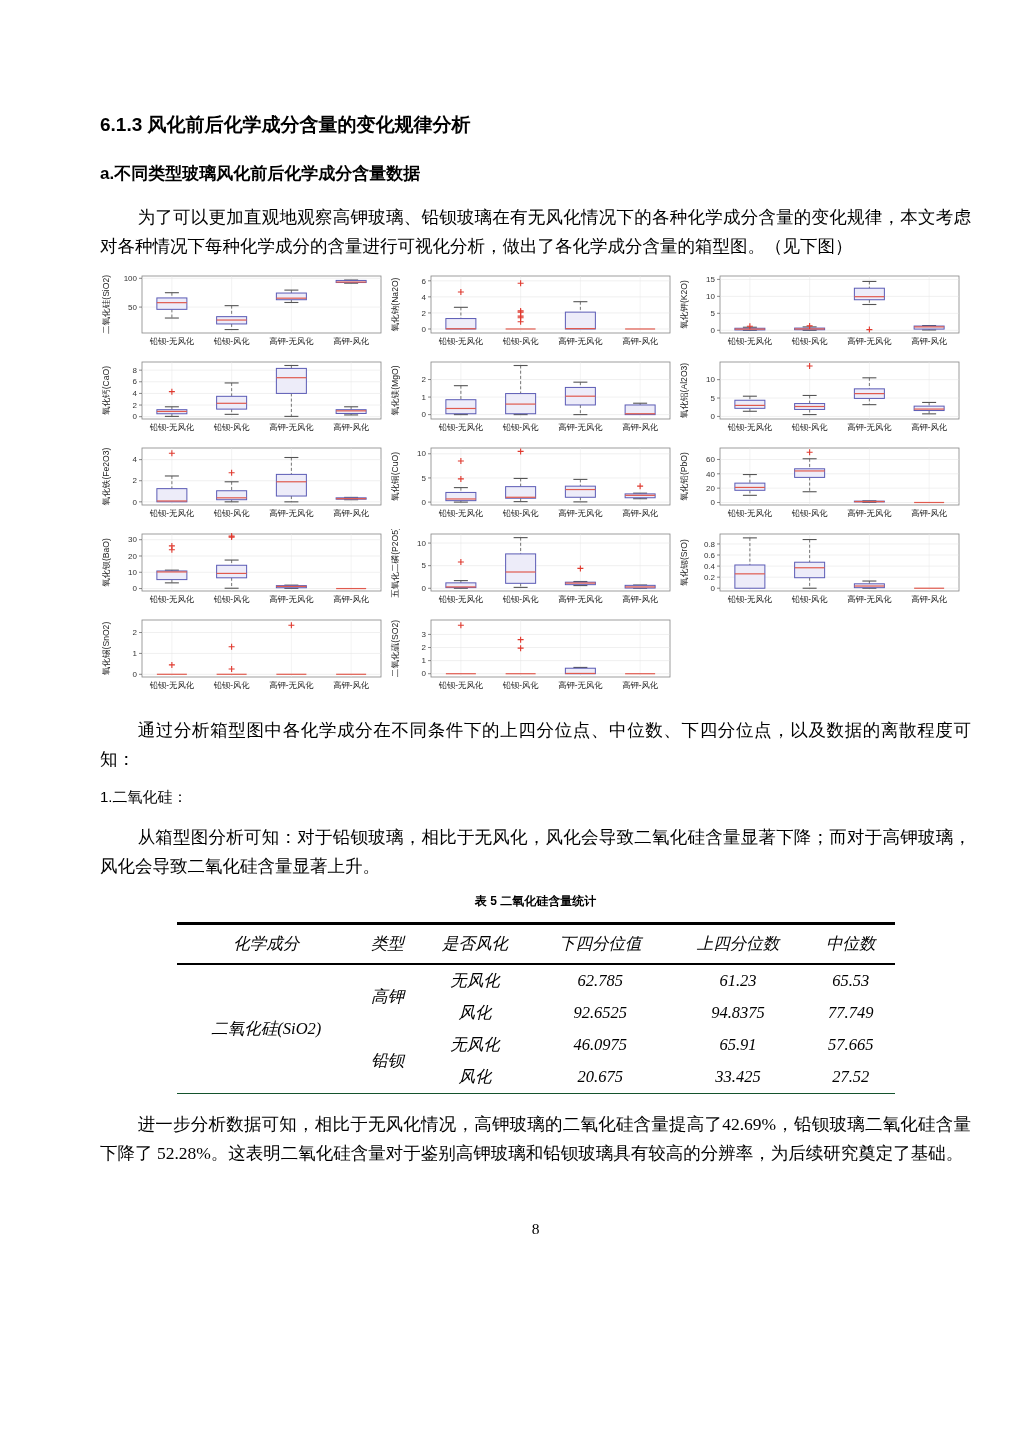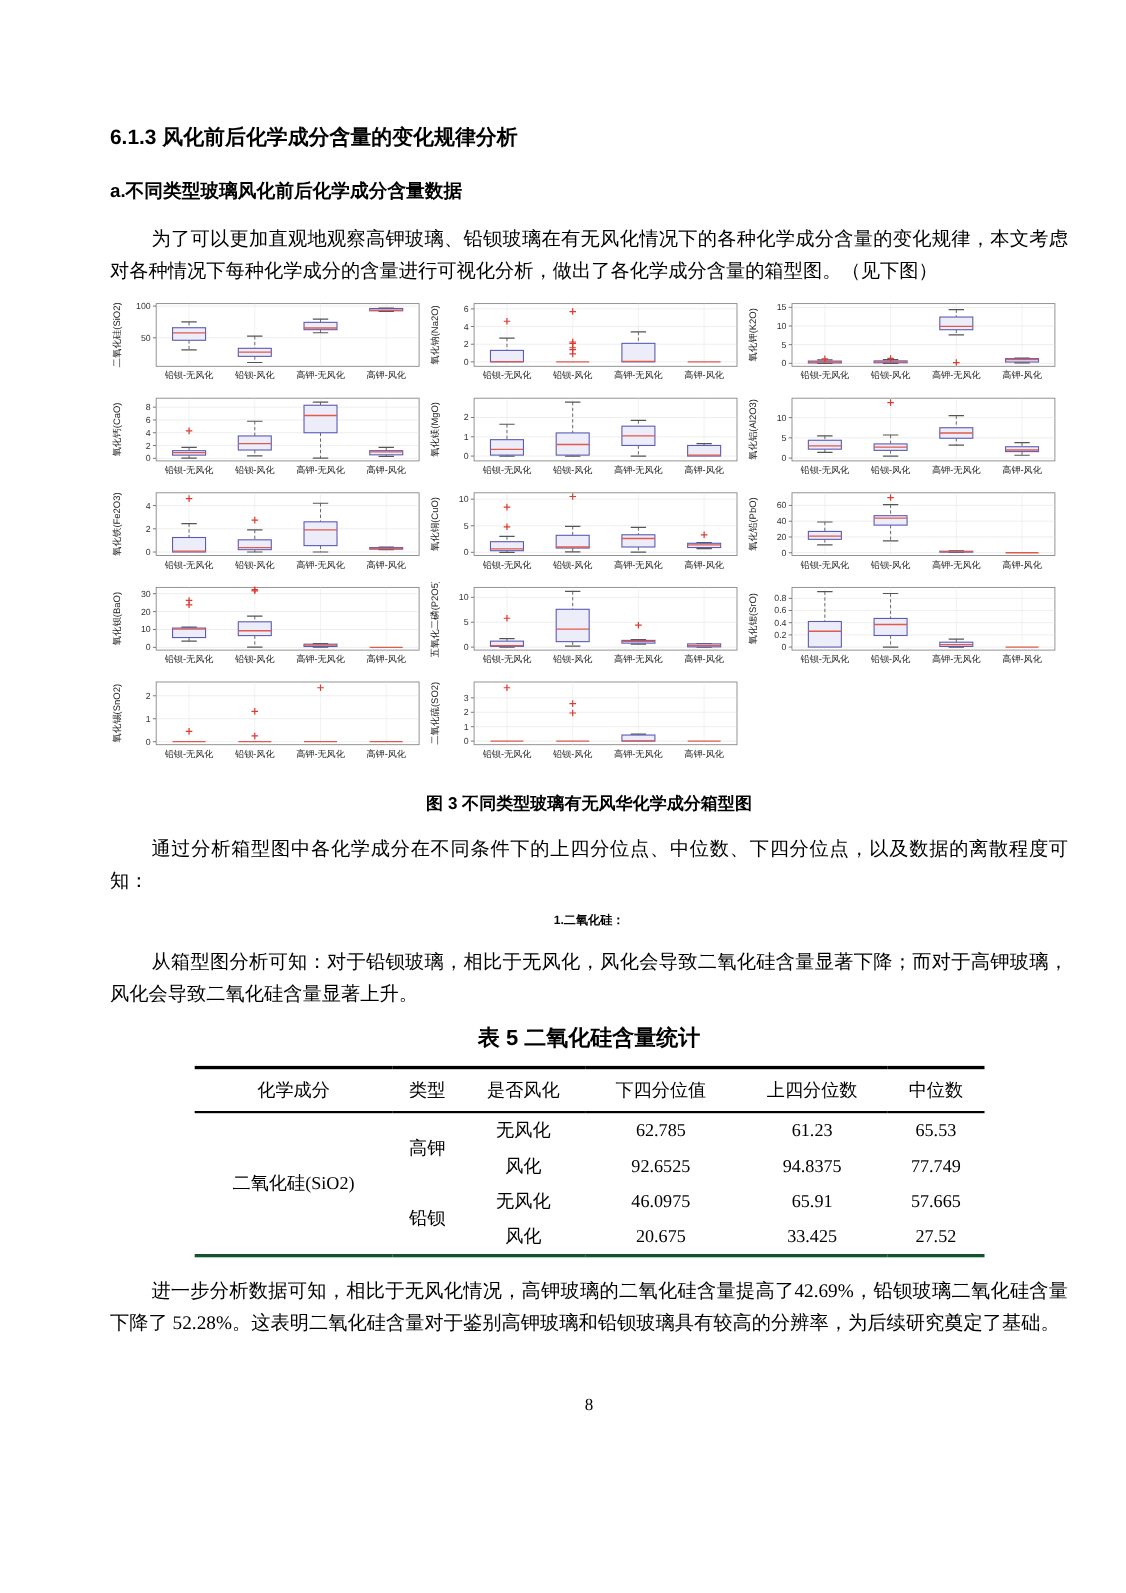--- a/index.html
+++ b/index.html
@@ -1,34 +1,34 @@
 <!DOCTYPE html>
 <html><head>
 <meta charset="utf-8">
 <style>
   html,body{margin:0;padding:0;background:#ffffff;}
   body{width:1024px;height:1448px;overflow:hidden;color:#000;
        font-family:"Liberation Serif",serif;}
   .page{box-sizing:border-box;width:1024px;height:1192px;padding:112px 53px 0 100px;position:relative;}
   h1{font-family:"Liberation Sans",sans-serif;font-size:19px;font-weight:bold;margin:0 0 24px 0;}
   h2{font-family:"Liberation Sans",sans-serif;font-size:17px;font-weight:bold;margin:0 0 18px 0;}
-  h3{font-family:"Liberation Sans",sans-serif;font-size:11px;font-weight:bold;margin:14px 0 12px 0;text-align:center;}
+  h3{font-family:"Liberation Sans",sans-serif;font-size:15px;font-weight:normal;margin:14px 0 12px 0;}
   p.body-text{font-size:17.5px;line-height:29px;text-align:justify;text-indent:2.15em;margin:16px 0 10px 0;}
   .figure{width:869px;margin:2px 0 0 -2px;}
   .fig-title{text-align:center;font-size:14.5px;margin:0 0 2px 0;letter-spacing:.5px;}
   .grid{display:grid;grid-template-columns:repeat(3,289px);grid-auto-rows:85px;row-gap:1px;}
   .subplot{width:289px;height:85px;}
   .subplot svg{display:block;}
   .subplot text{font-family:"Liberation Sans",sans-serif;}
   .subplot text.tick{font-size:8px;fill:#333;}
   .subplot text.cat{font-size:8.3px;fill:#222;}
   .subplot text.ylab{font-size:8.6px;fill:#222;}
   .caption{font-family:"Liberation Sans",sans-serif;font-size:15.5px;font-weight:bold;text-align:center;margin:20px 0 16px 0;}
-  .tbl-title{font-family:"Liberation Sans",sans-serif;font-size:20px;font-weight:bold;text-align:center;margin:12px 0 10px 0;}
-  table{width:718px;margin:12px auto;border-collapse:collapse;border-top:3px solid #000;border-bottom:3px solid #14532d;}
+  .tbl-title{font-family:"Liberation Sans",sans-serif;font-size:12px;font-weight:bold;text-align:center;margin:12px 0 10px 0;}
+  table{width:718px;margin:12px auto;border-collapse:collapse;border-top:3px solid #000;border-bottom:1px solid #14532d;font-style:italic;}
   th,td{text-align:center;padding:3px 4px;font-size:16.5px;font-weight:normal;line-height:26px;}
   thead th{border-bottom:2px solid #000;height:32px;}
   .page-num{text-align:center;font-size:15.5px;margin-top:52px;}
 </style>
 </head>
 <body>
 
 <div class="page">
   <h1>6.1.3 风化前后化学成分含量的变化规律分析</h1>
   <h2>a.不同类型玻璃风化前后化学成分含量数据</h2>
@@ -674,21 +674,20 @@
             <line x1="186.375" x2="200.375" y1="52.43448275862069" y2="52.43448275862069" stroke="#555555" stroke-width="1.1"></line>
             <rect x="178.375" y="53.220689655172414" width="30" height="5.50344827586207" fill="#edecf9" stroke="#5b5bb5" stroke-width="1"></rect>
             <line x1="178.375" x2="208.375" y1="58.46206896551725" y2="58.46206896551725" stroke="#e05a4e" stroke-width="1.2"></line>
             <line x1="238.125" x2="268.125" y1="58.724137931034484" y2="58.724137931034484" stroke="#e05a4e" stroke-width="1.2"></line>
             <text transform="translate(11 33.5) rotate(-90)" text-anchor="middle" class="ylab">二氧化硫(SO2)</text>
           </svg>
         </div>
       </div>
   </div>
 
-  <p class="caption">图 3  不同类型玻璃有无风华化学成分箱型图</p>
   <p class="body-text">通过分析箱型图中各化学成分在不同条件下的上四分位点、中位数、下四分位点，以及数据的离散程度可知：</p>
   <h3>1.二氧化硅：</h3>
   <p class="body-text">从箱型图分析可知：对于铅钡玻璃，相比于无风化，风化会导致二氧化硅含量显著下降；而对于高钾玻璃，风化会导致二氧化硅含量显著上升。</p>
 
   <div class="tbl-title">表 5 二氧化硅含量统计</div>
   <table id="stats-table">
       <thead>
         <tr>
           <th>化学成分</th>
           <th>类型</th>

